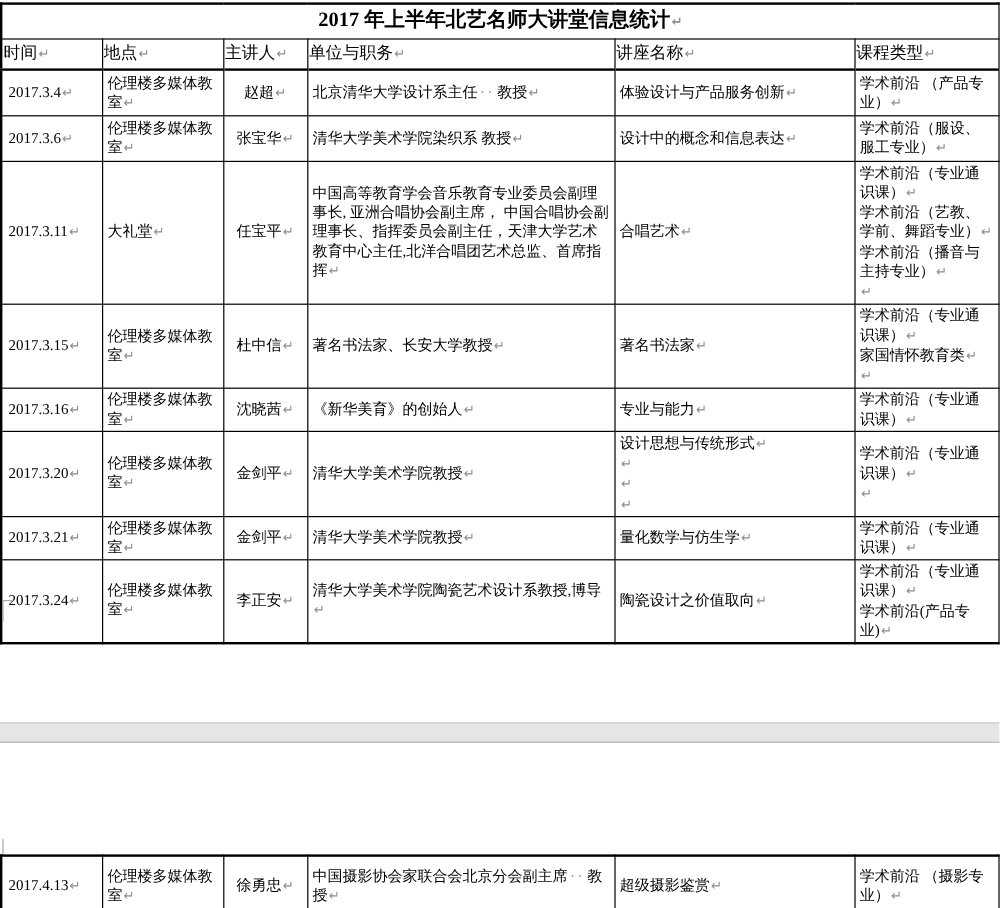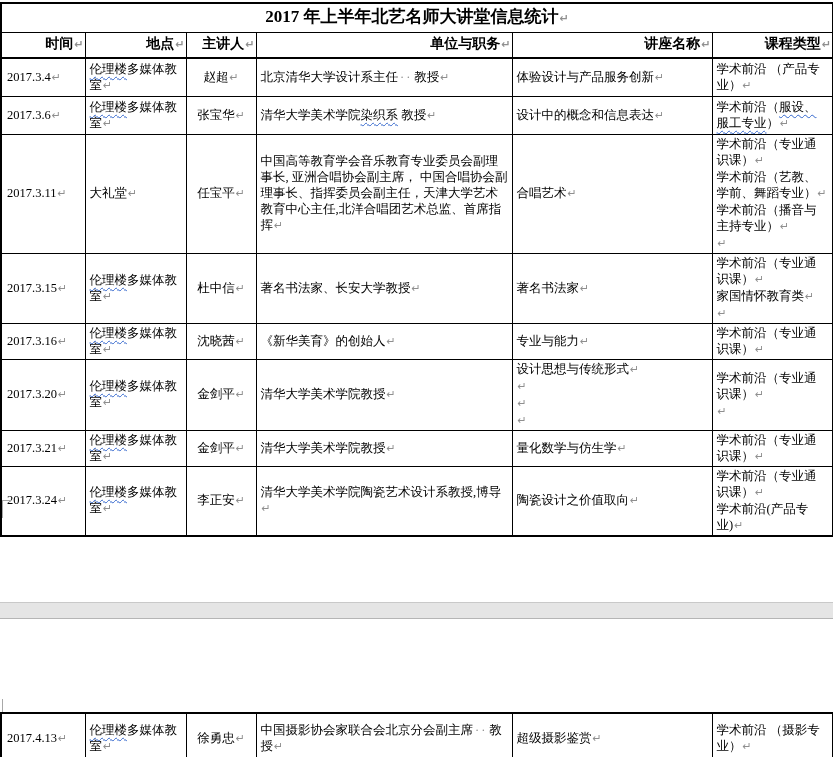--- a/index.html
+++ b/index.html
@@ -24,29 +24,28 @@
     font-size:12.5px;line-height:16px;
     overflow:hidden;
   }
   .title-row{height:29px;}
   .title-cell{
     text-align:center;font-weight:bold;font-size:17px;line-height:21px;padding:2px;
   }
   .head-row{height:26px;}
   .head-row th{
     border-bottom:2px solid #000;
-    font-size:14px;font-weight:bold;text-align:right;padding:2px 1px;
+    font-size:14px;font-weight:normal;text-align:left;padding:2px 1px;
     white-space:nowrap;
   }
   .c-time{text-align:left;padding-left:5px;}
   .c-spk{text-align:center;padding:1px 2px;}
   .para{min-height:16px;}
   .seg{color:#000;}
   .seg.wavy{
-    text-decoration:underline;
     text-decoration-style:wavy;
     text-decoration-color:#3366cc;
     text-decoration-thickness:1px;
     text-underline-offset:3px;
   }
   .seg.dots{color:#8f8f8f;letter-spacing:2px;margin:0 2px;}
   .mark{
     color:#8f8f8f;
     font-family:"DejaVu Sans",sans-serif;
     font-size:11px;margin-left:1px;

